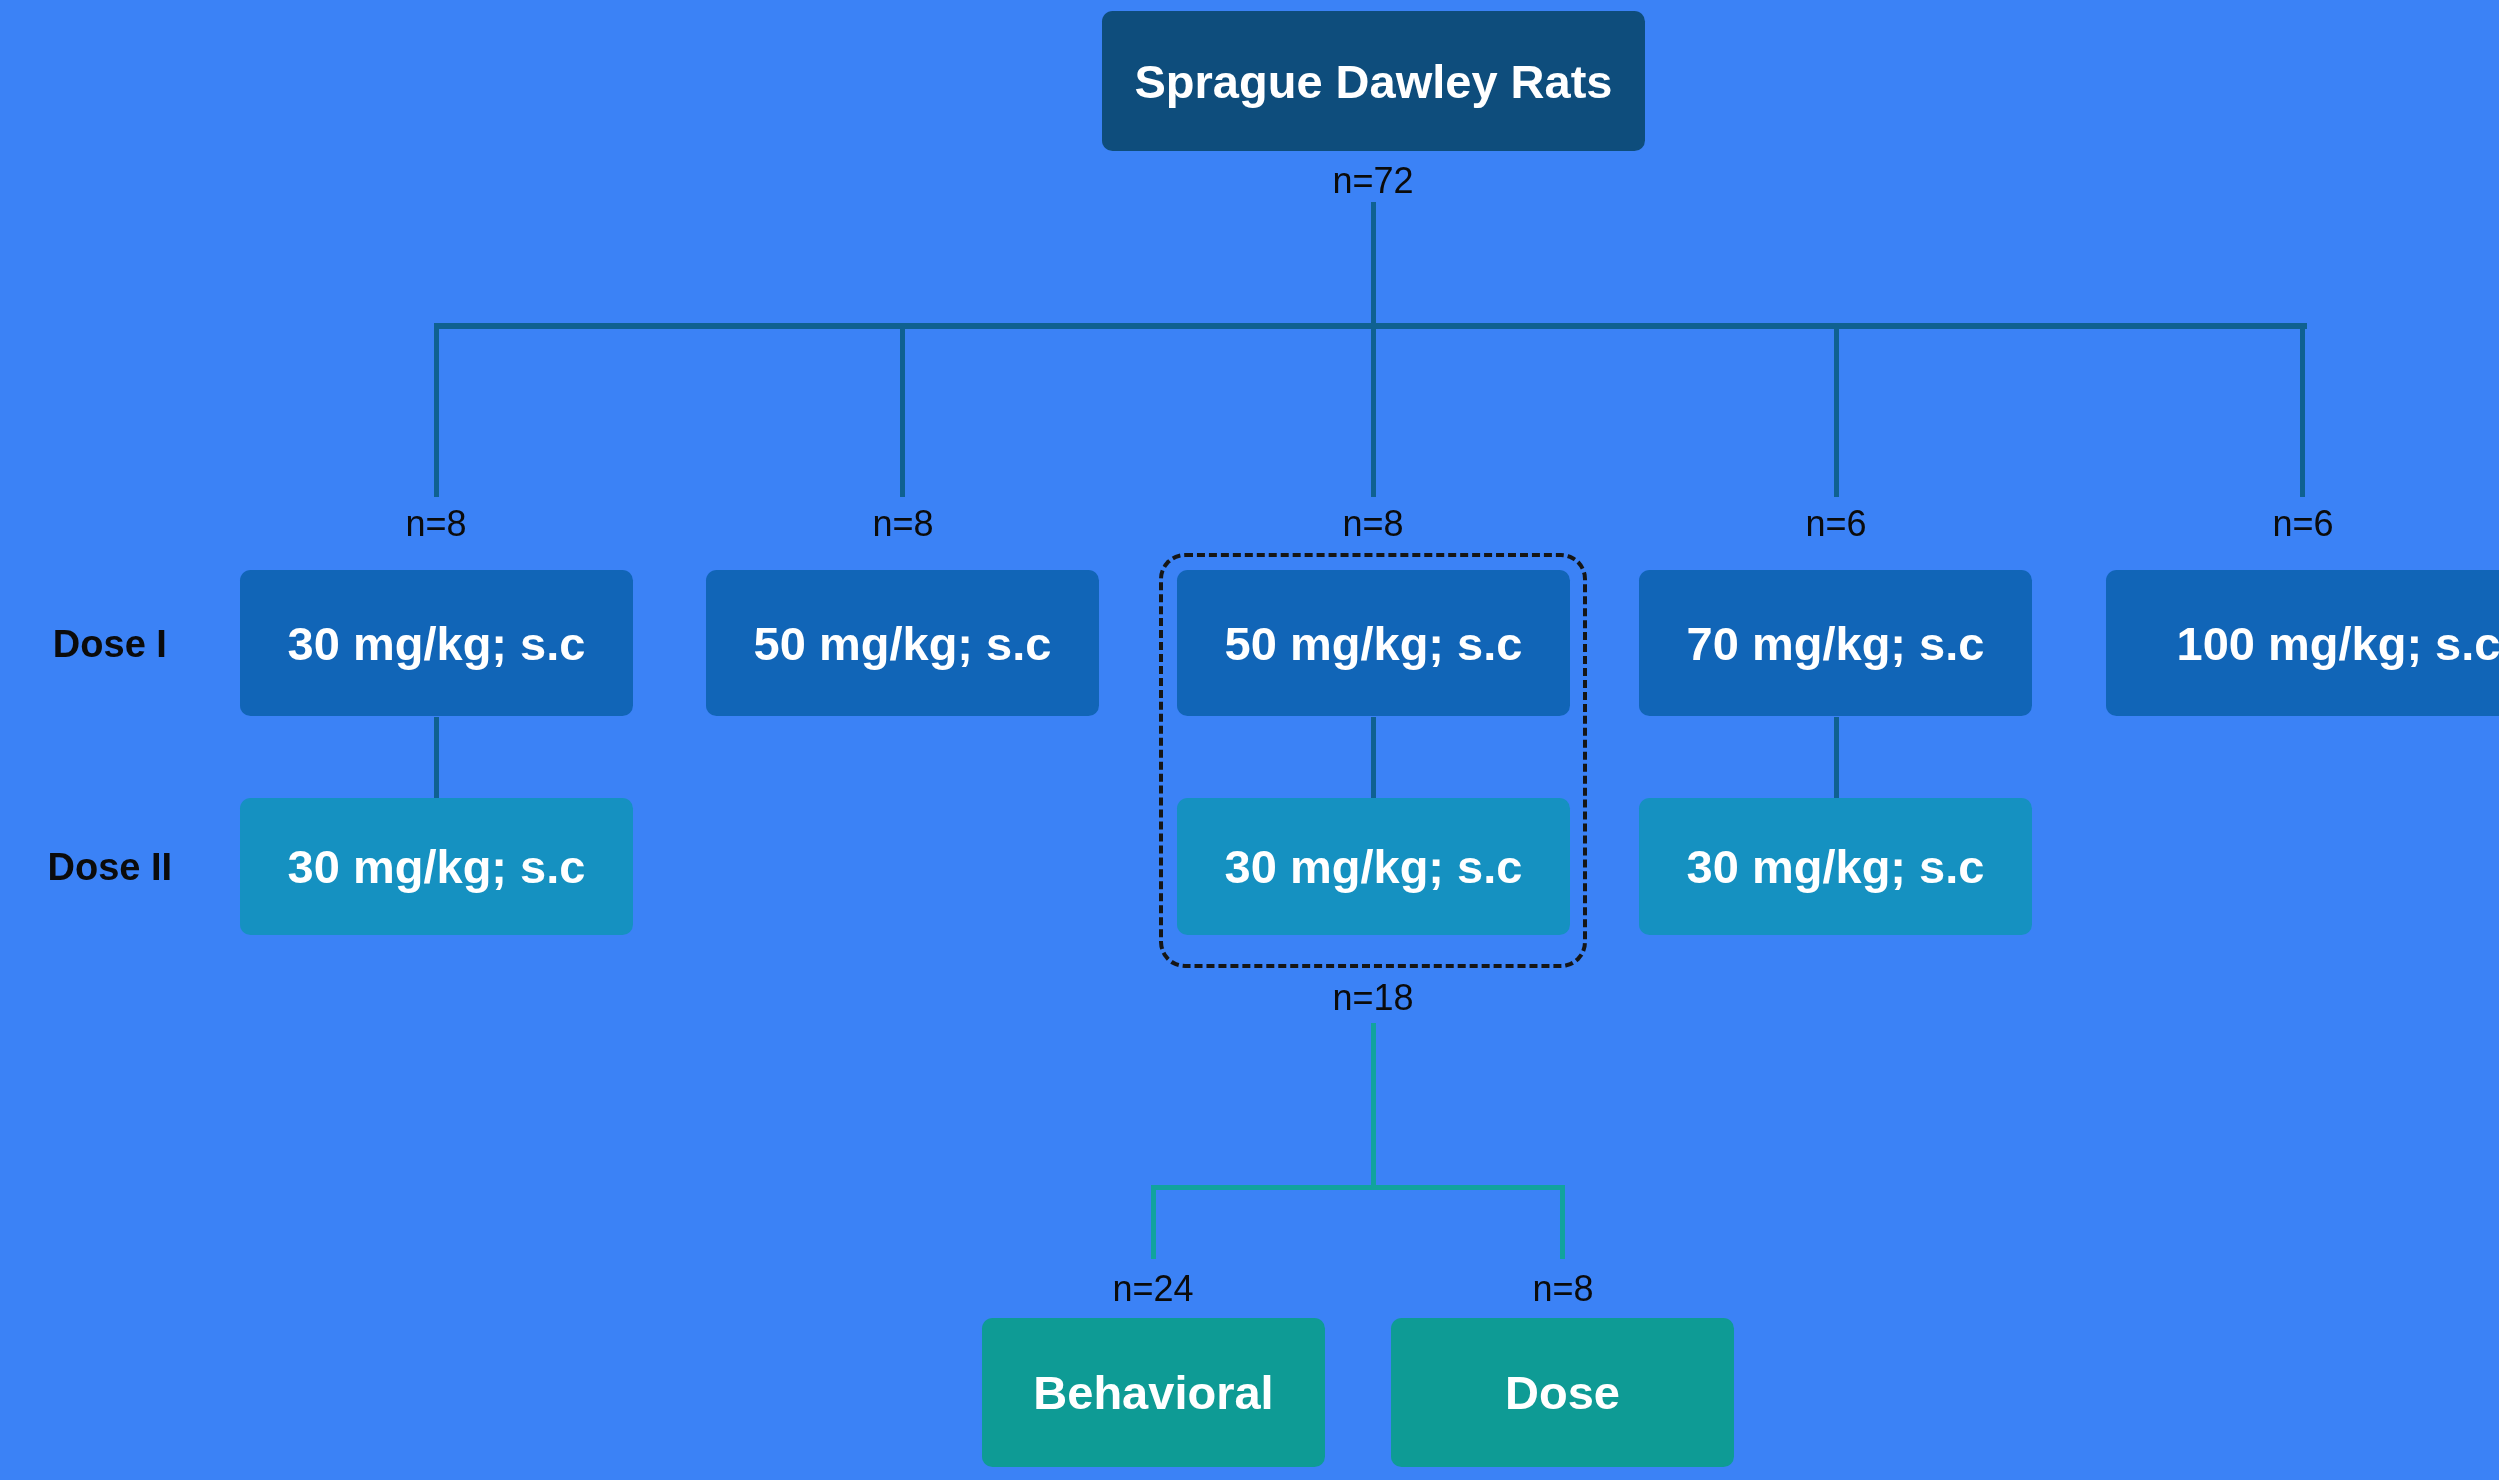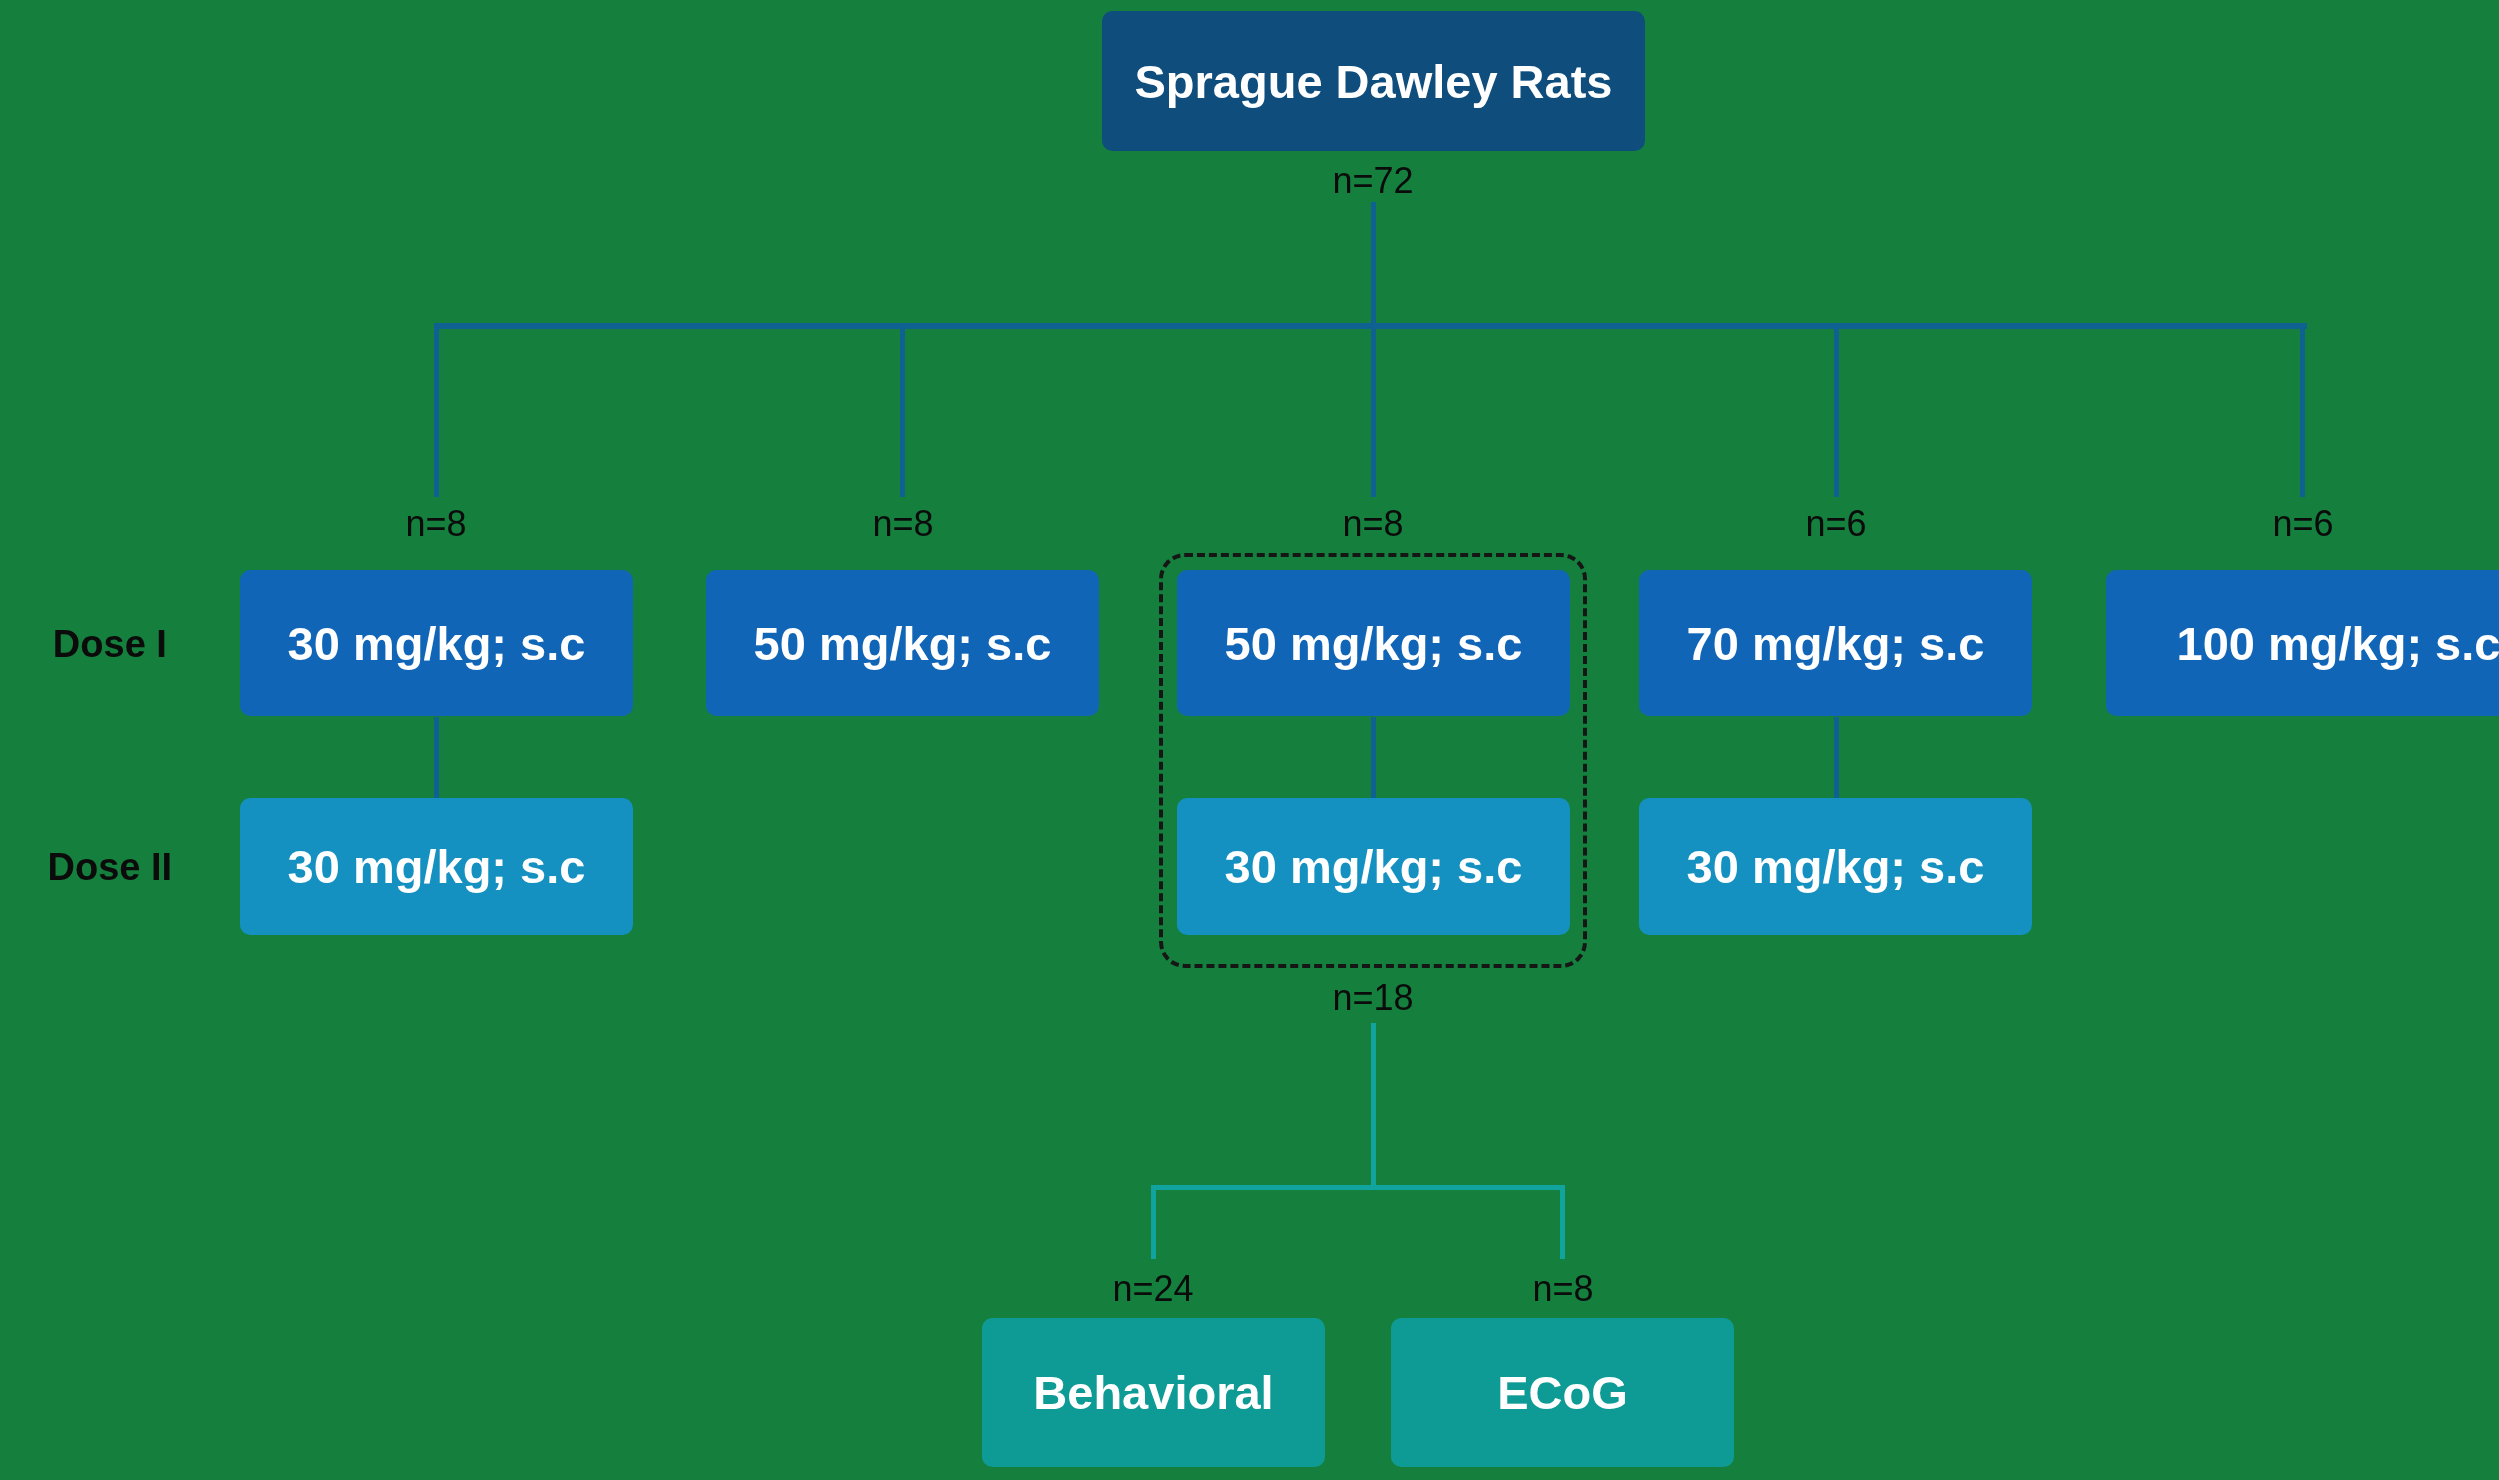--- a/index.html
+++ b/index.html
@@ -1,19 +1,19 @@
 <!DOCTYPE html>
 <html style="--box_root: #0E4D7C; --box_dose1: #1165B7; --box_dose2: #1591C1; --box_outcome: #0E9B95; --connector_primary: #0F6191; --connector_secondary: #11A39D; --text_dark: #0B0B0B; --outline_dash: #161616;font-size:12px"><head>
 <meta charset="utf-8">
 <style>
   html,body{margin:0;padding:0;background:#ffffff;}
   .canvas{
     position:relative;
     width:2500px;height:1480px;
-    background:#15803d;
+    background:#3b82f6;
     font-family:"Liberation Sans", sans-serif;
     overflow:hidden;
   }
   .box{
     position:absolute;
     display:flex;align-items:center;justify-content:center;
     color:#ffffff;font-weight:700;font-size:47px;
     border-radius:10.6px;text-align:center;white-space:nowrap;
   }
   .root-box{background:var(--box_root);}
@@ -86,16 +86,16 @@
 
   <div class="tline" style="left:1371px;top:1023px;width:4.6px;height:165px;"></div>
   <div class="tline" style="left:1151px;top:1185px;width:414px;height:4.6px;"></div>
   <div class="tline" style="left:1151px;top:1185px;width:4.6px;height:74px;"></div>
   <div class="tline" style="left:1560px;top:1185px;width:4.6px;height:74px;"></div>
 
   <div class="nlabel" style="left:1039px;top:1264px;width:228px;">n=24</div>
   <div class="nlabel" style="left:1449px;top:1264px;width:228px;">n=8</div>
 
   <div class="box outcome-box" style="left:982px;top:1318px;width:343px;height:149px;">Behavioral</div>
-  <div class="box outcome-box" style="left:1391px;top:1318px;width:343px;height:149px;">ECoG</div>
+  <div class="box outcome-box" style="left:1391px;top:1318px;width:343px;height:149px;">Dose</div>
 
 </div>
 
 
 </body></html>

